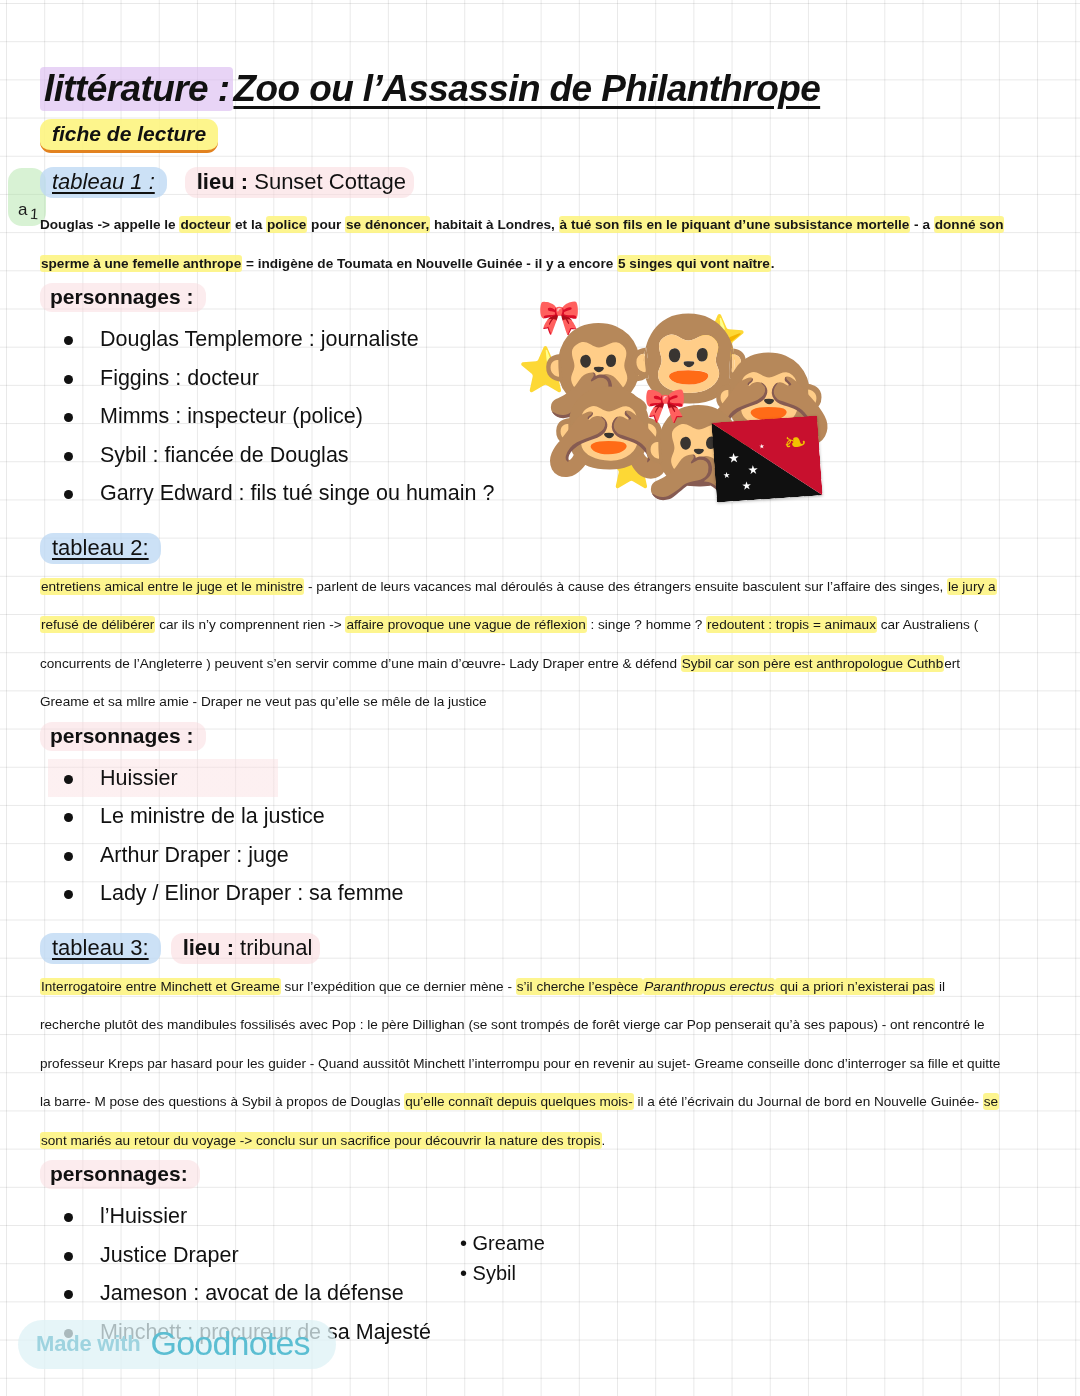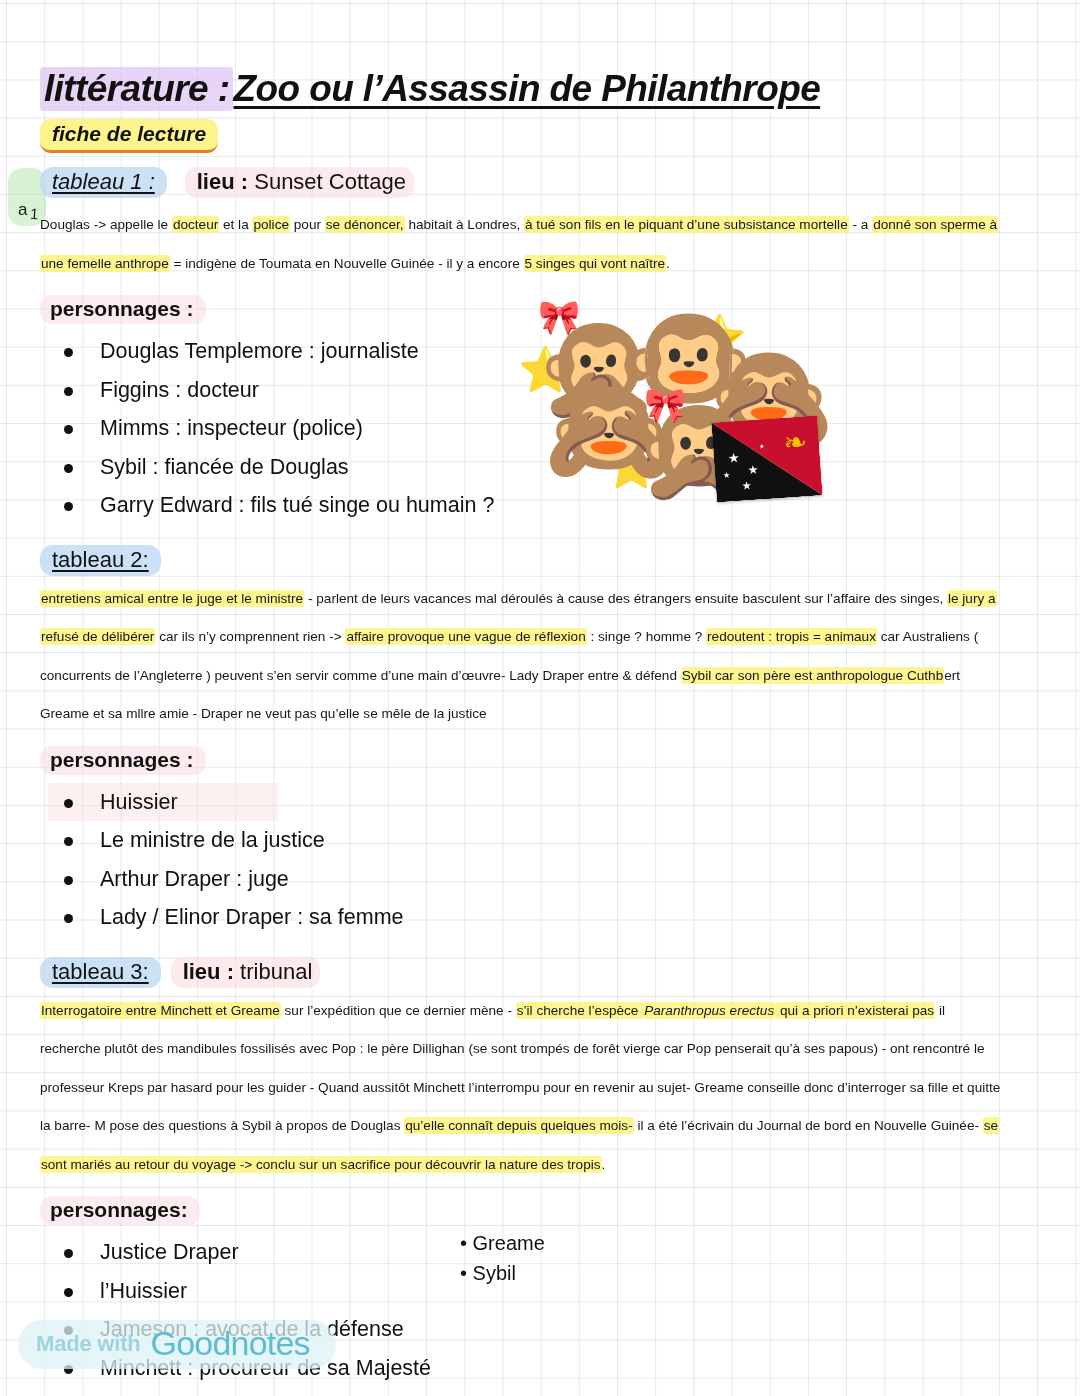--- a/index.html
+++ b/index.html
@@ -125,40 +125,39 @@
   .tab-head.compact .lieu-block { margin-left: 10px; }
 
   
   .para {
     font-size: 13.6px;
     line-height: 38.5px;
     color: #161616;
     margin-top: 4px;
     width: 968px;
   }
-  .para.p1 { margin-top: 8px; }
+  .para.p1 { margin-top: 8px; font-weight: bold; }
   mark {
     background: rgba(253, 244, 128, 0.88);
     color: inherit;
     border-radius: 3px;
     padding: 1px 1px;
     box-decoration-break: clone;
     -webkit-box-decoration-break: clone;
   }
   .it { font-style: italic; }
 
   
   .pers-head {
     display: inline-block;
     font-size: 21px;
     font-weight: 700;
     background: rgba(250, 219, 222, 0.52);
     border-radius: 12px;
     padding: 2px 12px 3px 10px;
-    margin-top: 12px;
   }
   ul.pers {
     list-style: none;
     margin: 8px;
     padding: 0;
   }
   ul.pers li {
     position: relative;
     font-size: 21.5px;
     line-height: 38.5px;
@@ -341,22 +340,22 @@
         <span class="lieu-lbl">lieu :</span>
         <span class="lieu-val">tribunal</span>
       </span>
     </div>
 
     <div class="para"><mark><span>Interrogatoire entre Minchett et Greame</span></mark><span> sur l’expédition que ce dernier mène - </span><mark><span>s’il cherche l’espèce </span></mark><mark><span class="it">Paranthropus erectus</span></mark><mark><span> qui a priori n’existerai pas</span></mark><span> il recherche plutôt des mandibules fossilisés avec Pop : le père Dillighan (se sont trompés de forêt vierge car Pop penserait qu’à ses papous) - ont rencontré le professeur Kreps par hasard pour les guider - Quand aussitôt Minchett l’interrompu pour en revenir au sujet- Greame conseille donc d’interroger sa fille et quitte la barre- M pose des questions à Sybil à propos de Douglas </span><mark><span>qu’elle connaît depuis quelques mois-</span></mark><span> il a été l’écrivain du Journal de bord en Nouvelle Guinée- </span><mark><span>se sont mariés au retour du voyage -&gt; conclu sur un sacrifice pour découvrir la nature des tropis</span></mark><span>.</span></div>
 
     <div>
       <span class="pers-head">personnages:</span>
       <ul class="pers">
+          <li>l’Huissier</li>
           <li>Justice Draper</li>
-          <li>l’Huissier</li>
           <li>Jameson : avocat de la défense</li>
           <li>Minchett : procureur de sa Majesté</li>
         </ul>
     </div>
 
   </div>
 
   <div class="sub-list">
       <div>• Greame</div>
       <div>• Sybil</div>

